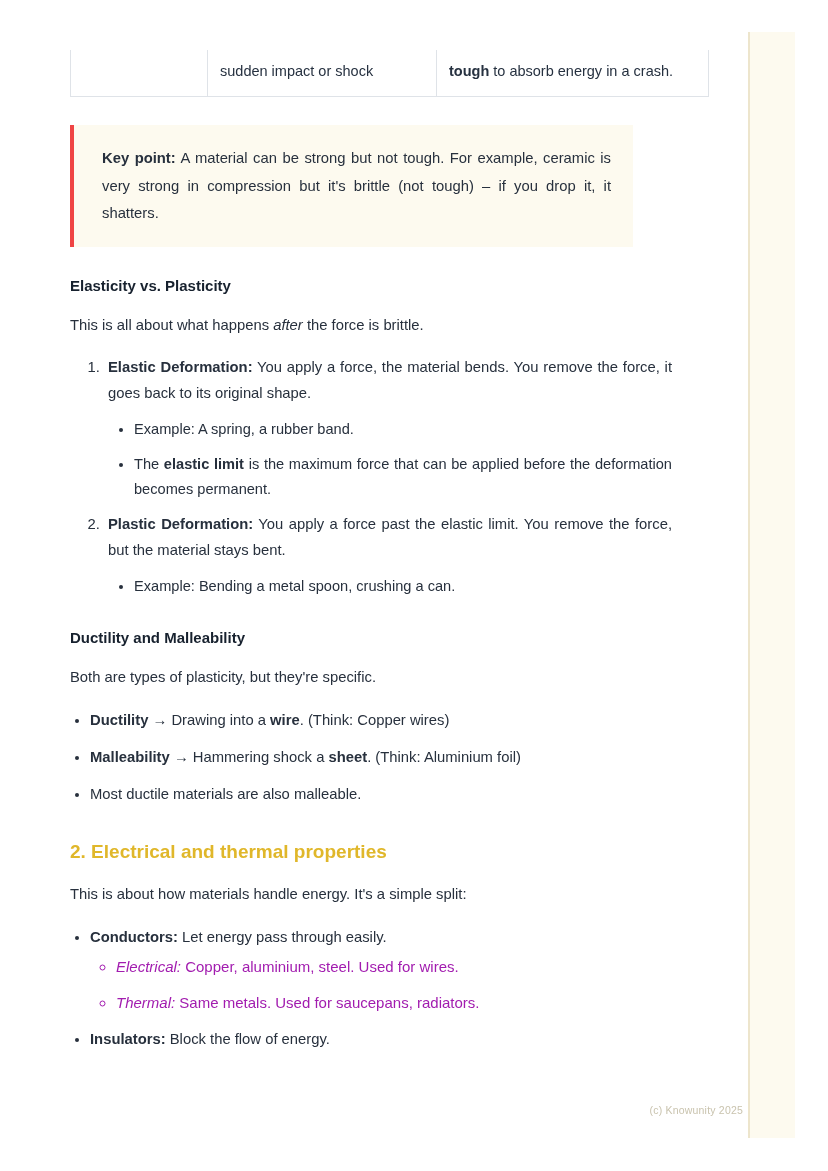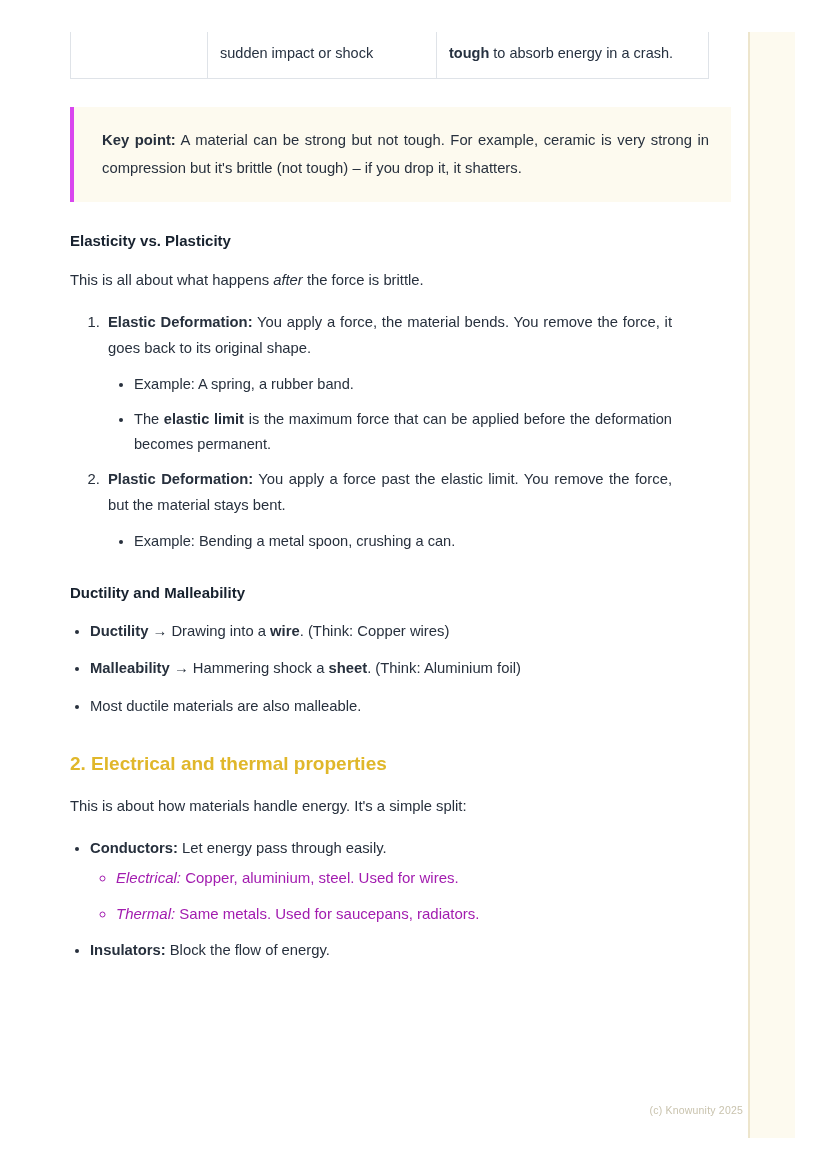--- a/index.html
+++ b/index.html
@@ -30,21 +30,21 @@
     right: 0;
     top: 0;
     width: 45px;
     height: 100%;
     background: #fdfaef;
     border-left: 2px solid #ede5cc;
   }
   .content {
     position: absolute;
     left: 37px;
-    top: 0;
+    top: 18px;
     width: 602px;
     padding-top: 0;
   }
 
   
   .table-frag {
     width: 563px;
     border-collapse: collapse;
     table-layout: fixed;
     margin-top: 0;
@@ -60,23 +60,23 @@
   }
   .table-frag td.c1 { width: 112px; }
   .table-frag td.c2 { width: 204px; }
   .table-frag td.c3 { width: 247px; }
   .table-frag b { font-weight: bold; }
 
   
   .callout {
     margin-top: 28px;
     background: #fdfaef;
-    border-left: 4px solid #d946ef;
+    border-left: 4px solid #ef4444;
     padding: 20px 22px 20px 28px;
-    width: 661px;
+    width: 563px;
     box-sizing: border-box;
   }
   .callout p {
     margin: 0;
     font-size: 14.8px;
     line-height: 1.83;
     color: #27303d;
     text-align: justify;
   }
   .callout b { font-weight: bold; }
@@ -190,20 +190,21 @@
       <li>
         <b>Plastic Deformation:</b><span> You apply a force past the elastic limit. You remove the force, but the material stays bent.</span>
         <ul class="bullets">
           <li>Example: Bending a metal spoon, crushing a can.</li>
         </ul>
       </li>
     </ol>
 
     <h3 class="sub">Ductility and Malleability</h3>
 
+    <p class="body">Both are types of plasticity, but they're specific.</p>
 
     <ul class="top-bullets">
       <li><b>Ductility</b><span> → Drawing into a </span><b>wire</b><span>. (Think: Copper wires)</span></li>
       <li><b>Malleability</b><span> → Hammering shock a </span><b>sheet</b><span>. (Think: Aluminium foil)</span></li>
       <li>Most ductile materials are also malleable.</li>
     </ul>
 
     <h2 class="section">2. Electrical and thermal properties</h2>
 
     <p class="body">This is about how materials handle energy. It's a simple split:</p>

